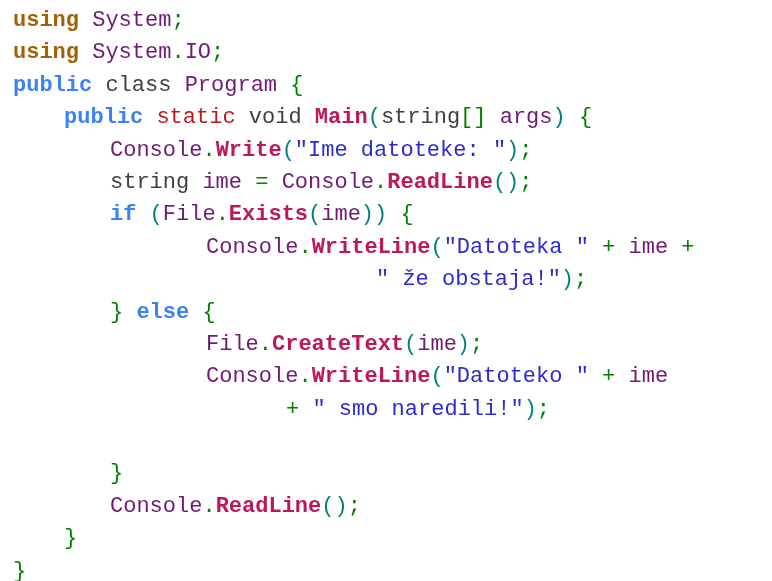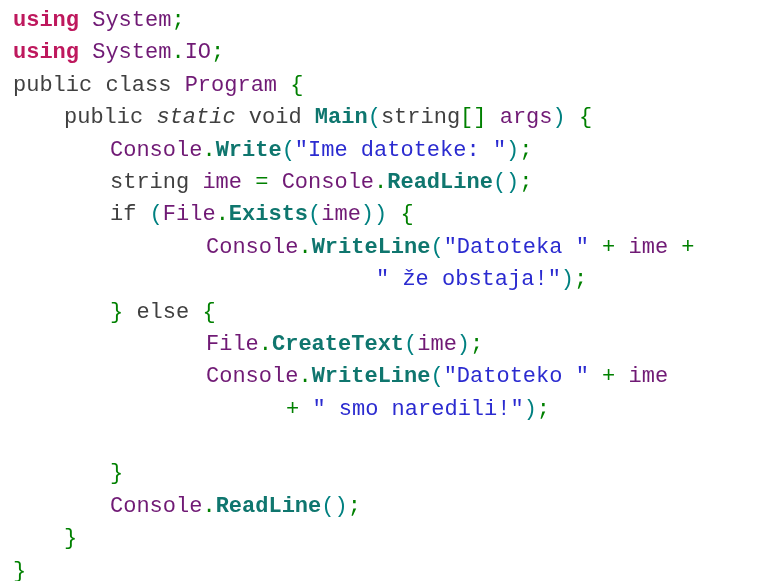--- a/index.html
+++ b/index.html
@@ -17,25 +17,25 @@
       position: absolute;
       left: 13px;
       top: 5px;
       font-family: "Liberation Mono", "DejaVu Sans Mono", monospace;
       font-size: 22px;
       line-height: 32.4px;
       color: #000000;
       white-space: pre;
     }
     .line { height: 32.4px; white-space: pre; }
-    .kw-bold { color: #be185d; font-weight: bold; text-align: center; }
-    .kw-blue { color: #404040; font-weight: normal; }
+    .kw-bold { color: #a16207; font-weight: bold; text-align: center; }
+    .kw-blue { color: #3b82f6; font-weight: bold; }
     .kw-red { color: #404040; }
-    .kw-brown { color: #404040; font-style: italic; }
-    .method { color: #0f766e; font-weight: bold; }
+    .kw-brown { color: #b91c1c; }
+    .method { color: #be185d; font-weight: bold; }
     .str { color: #2b2bd0; }
     .paren { color: #008080; }
     .punct { color: #008000; }
     .plain { color: #701a75; }
   </style>
 </head>
 <body>
 
 <div class="code" id="code-block"><div class="line" style="padding-left: 0px;"><span class="kw-bold">using</span><span class="plain"> System</span><span class="punct">;</span></div><div class="line" style="padding-left: 0px;"><span class="kw-bold">using</span><span class="plain"> System</span><span class="punct">.</span><span class="plain">IO</span><span class="punct">;</span></div><div class="line" style="padding-left: 0px;"><span class="kw-blue">public</span><span class="plain"> </span><span class="kw-red">class</span><span class="plain"> Program </span><span class="punct">{</span></div><div class="line" style="padding-left: 51px;"><span class="kw-blue">public</span><span class="plain"> </span><span class="kw-brown">static</span><span class="plain"> </span><span class="kw-red">void</span><span class="plain"> </span><span class="method">Main</span><span class="paren">(</span><span class="kw-red">string</span><span class="punct">[]</span><span class="plain"> args</span><span class="paren">)</span><span class="plain"> </span><span class="punct">{</span></div><div class="line" style="padding-left: 97px;"><span class="plain">Console</span><span class="punct">.</span><span class="method">Write</span><span class="paren">(</span><span class="str">"Ime datoteke: "</span><span class="paren">)</span><span class="punct">;</span></div><div class="line" style="padding-left: 97px;"><span class="kw-red">string</span><span class="plain"> ime </span><span class="punct">=</span><span class="plain"> Console</span><span class="punct">.</span><span class="method">ReadLine</span><span class="paren">()</span><span class="punct">;</span></div><div class="line" style="padding-left: 97px;"><span class="kw-blue">if</span><span class="plain"> </span><span class="paren">(</span><span class="plain">File</span><span class="punct">.</span><span class="method">Exists</span><span class="paren">(</span><span class="plain">ime</span><span class="paren">))</span><span class="plain"> </span><span class="punct">{</span></div><div class="line" style="padding-left: 193px;"><span class="plain">Console</span><span class="punct">.</span><span class="method">WriteLine</span><span class="paren">(</span><span class="str">"Datoteka "</span><span class="plain"> </span><span class="punct">+</span><span class="plain"> ime </span><span class="punct">+</span></div><div class="line" style="padding-left: 363px;"><span class="str">" že obstaja!"</span><span class="paren">)</span><span class="punct">;</span></div><div class="line" style="padding-left: 97px;"><span class="punct">}</span><span class="plain"> </span><span class="kw-blue">else</span><span class="plain"> </span><span class="punct">{</span></div><div class="line" style="padding-left: 193px;"><span class="plain">File</span><span class="punct">.</span><span class="method">CreateText</span><span class="paren">(</span><span class="plain">ime</span><span class="paren">)</span><span class="punct">;</span></div><div class="line" style="padding-left: 193px;"><span class="plain">Console</span><span class="punct">.</span><span class="method">WriteLine</span><span class="paren">(</span><span class="str">"Datoteko "</span><span class="plain"> </span><span class="punct">+</span><span class="plain"> ime</span></div><div class="line" style="padding-left: 273px;"><span class="punct">+</span><span class="plain"> </span><span class="str">" smo naredili!"</span><span class="paren">)</span><span class="punct">;</span></div><div class="line" style="padding-left: 0px;"></div><div class="line" style="padding-left: 97px;"><span class="punct">}</span></div><div class="line" style="padding-left: 97px;"><span class="plain">Console</span><span class="punct">.</span><span class="method">ReadLine</span><span class="paren">()</span><span class="punct">;</span></div><div class="line" style="padding-left: 51px;"><span class="punct">}</span></div><div class="line" style="padding-left: 0px;"><span class="punct">}</span></div></div>
 

